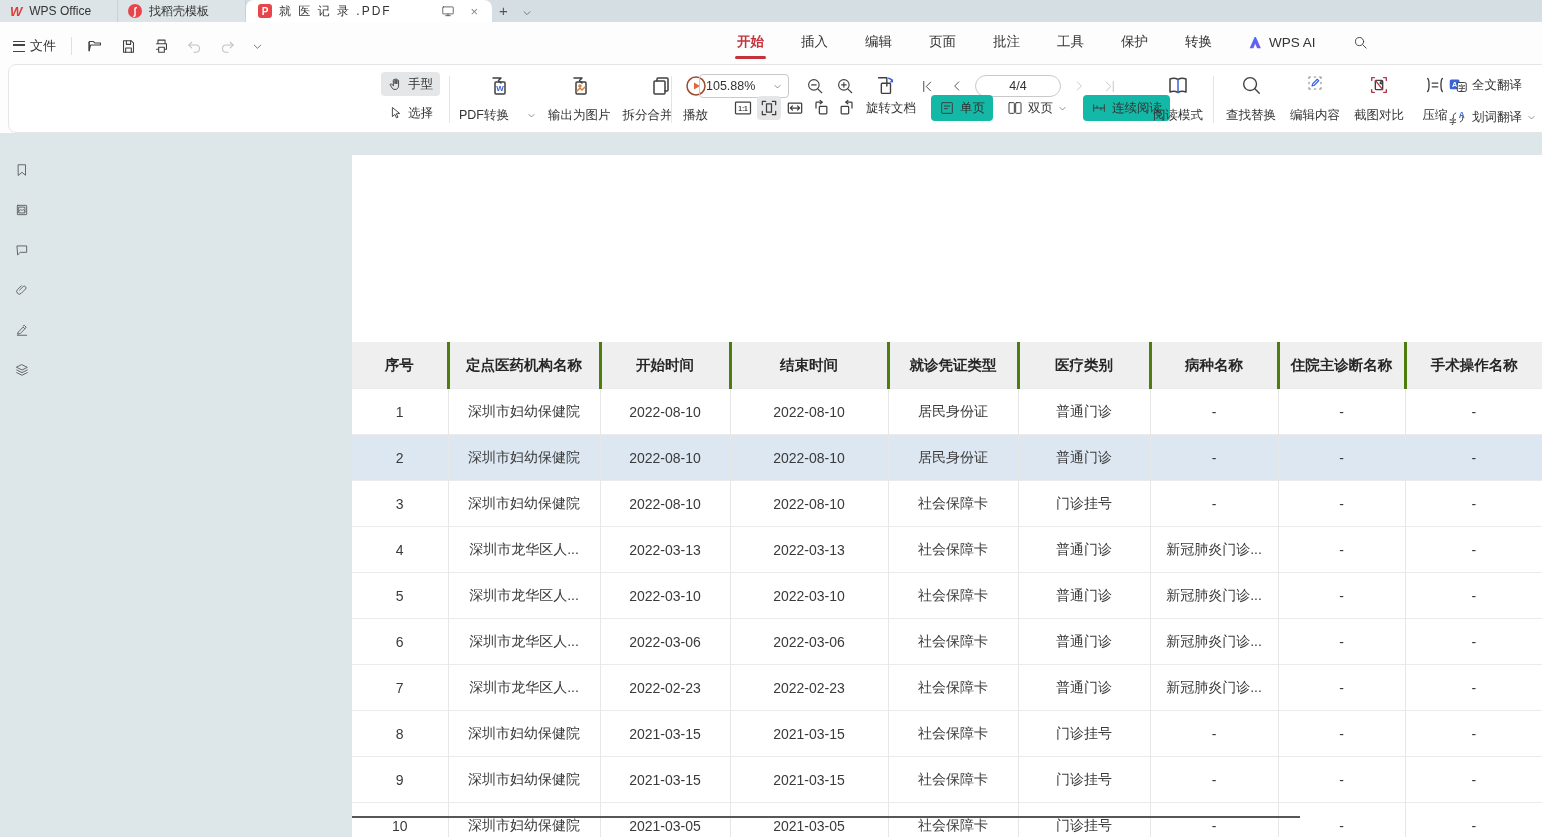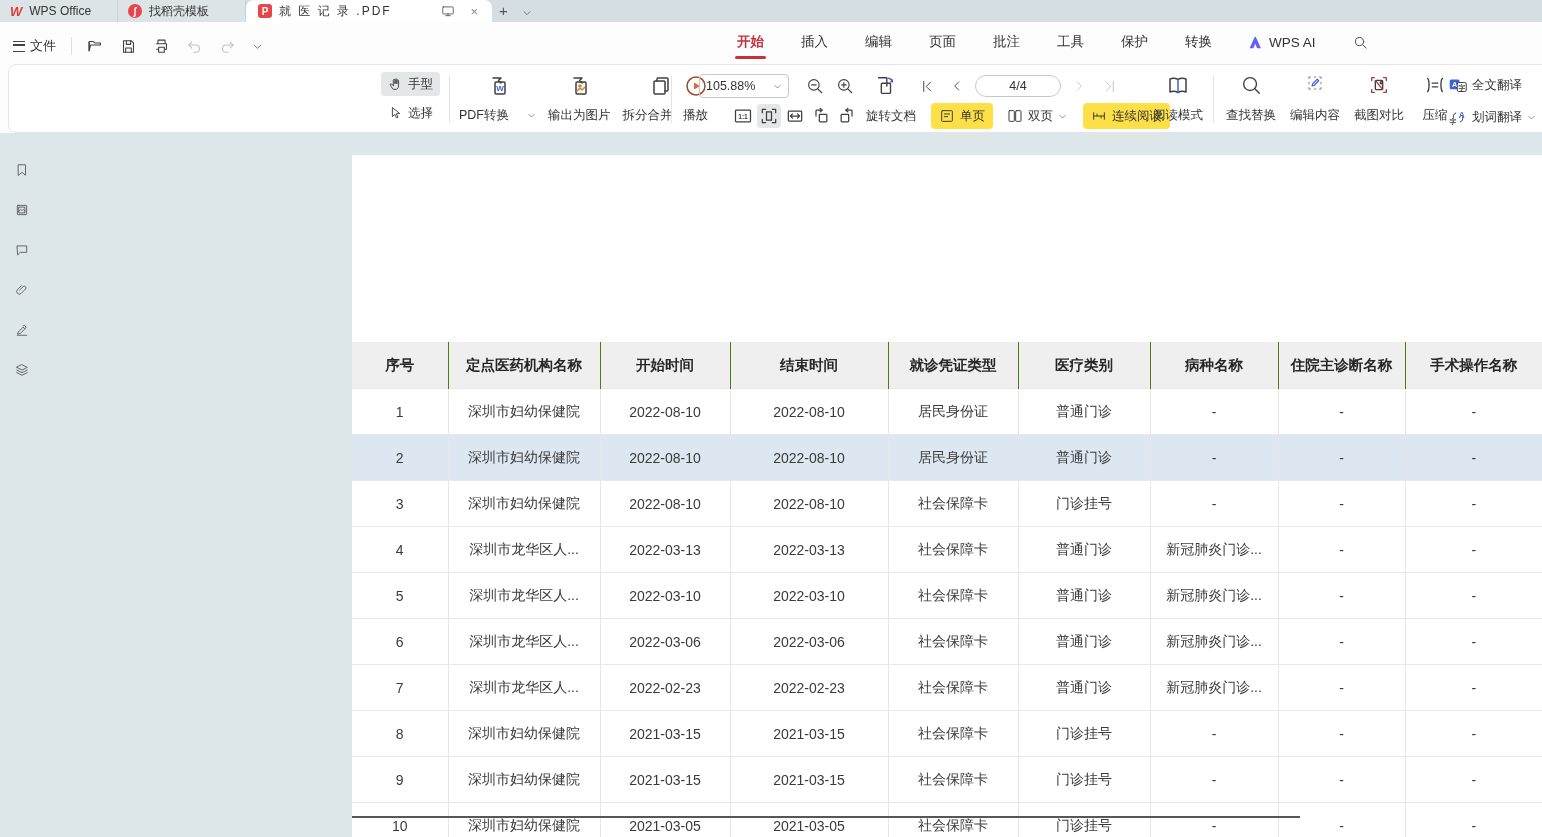--- a/index.html
+++ b/index.html
@@ -53,36 +53,36 @@
   .row-abs{position:absolute;display:flex;align-items:center;}
   .icon-btn{display:flex;align-items:center;justify-content:center;width:24px;height:24px;
     border:none;background:transparent;cursor:pointer;border-radius:4px;padding:0;}
   .icon-btn.selected{background:#e4e6e7;}
   .zoom-box{display:flex;align-items:center;justify-content:space-between;width:76px;height:22px;
     border:1px solid #c9c9c9;border-radius:4px;padding:0 6px;font-size:12.5px;color:#333;cursor:pointer;}
   .page-input{width:86px;height:22px;border:1px solid #c9c9c9;border-radius:11px;text-align:center;
     font-size:12.5px;color:#333;background:#fff;box-sizing:border-box;}
   .pill{display:flex;align-items:center;gap:5px;height:26px;padding:0 8px;border:none;
     background:transparent;font-size:12.5px;color:#333;cursor:pointer;border-radius:4px;white-space:nowrap;}
-  .pill.selected{background:#fde047;}
+  .pill.selected{background:#14b8a6;}
   .stack{position:absolute;top:8px;display:flex;flex-direction:column;gap:8px;}
   .stack .mini{padding:0 4px;}
 
   
   .workspace{position:absolute;left:0;top:133px;width:100%;height:704px;background:var(--doc-bg);}
   .side-rail{position:absolute;left:0;top:0;width:44px;height:100%;display:flex;flex-direction:column;
     align-items:center;padding-top:25px;gap:16px;box-sizing:border-box;}
   .rail-btn{width:26px;height:24px;display:flex;align-items:center;justify-content:center;
     border:none;background:transparent;cursor:pointer;}
   .doc-page{position:absolute;left:352px;top:22px;right:-4px;bottom:-10px;background:#fff;}
 
   
   table.rec{position:absolute;left:0;top:187px;width:1190px;border-collapse:collapse;table-layout:fixed;}
   .rec th{height:44px;background:var(--header-bg);font-size:14.5px;font-weight:700;color:#262626;
-    border-right:1px solid #4d7c0f;}
+    border-right:3px solid #4d7c0f;}
   .rec td{height:43px;text-align:center;font-size:14px;color:#3a3a3a;border-right:1px solid #e7e7e7;
     border-top:1px solid #ebebeb;background:#fff;overflow:hidden;white-space:nowrap;}
   .rec th:last-child,.rec td:last-child{border-right:none;}
   .rec tr.hl td{background:var(--hl-row);}
   .table-bottom-line{position:absolute;left:0;top:661px;width:948px;height:2px;background:#575757;}
 
   svg.ic{display:block;}
   svg.ic *{stroke:#3f3f3f;fill:none;stroke-width:1.5;stroke-linecap:round;stroke-linejoin:round;}
   svg.ic.dis *{stroke:#c2c2c2;}
   svg.ic.thin *{stroke-width:1.3;}
@@ -303,21 +303,21 @@
             <path d="M9 5l7 7-7 7"></path>
           </svg>
       </button>
       <button class="icon-btn">
         <svg class="ic dis" width="15" height="15" viewBox="0 0 24 24">
             <path d="M18 4v16M7 5l7 7-7 7"></path>
           </svg>
       </button>
     </div>
 
-    <div class="row-abs" style="left:722px;top:38px;gap:2px;">
+    <div class="row-abs" style="left:722px;top:30px;gap:2px;">
       <button class="icon-btn">
         <svg class="ic" width="20" height="20" viewBox="0 0 24 24">
             <rect x="3" y="5" width="18" height="14" rx="1"></rect>
             <text x="12" y="15.5" style="fill:#3f3f3f;stroke:none;font:700 8px 'Liberation Sans',sans-serif" text-anchor="middle">1:1</text>
           </svg>
       </button>
       <button class="icon-btn selected">
         <svg class="ic" width="20" height="20" viewBox="0 0 24 24">
             <path d="M8 4H4v4M16 4h4v4M8 20H4v-4M16 20h4v-4"></path>
             <rect x="9" y="7" width="6" height="10"></rect>

